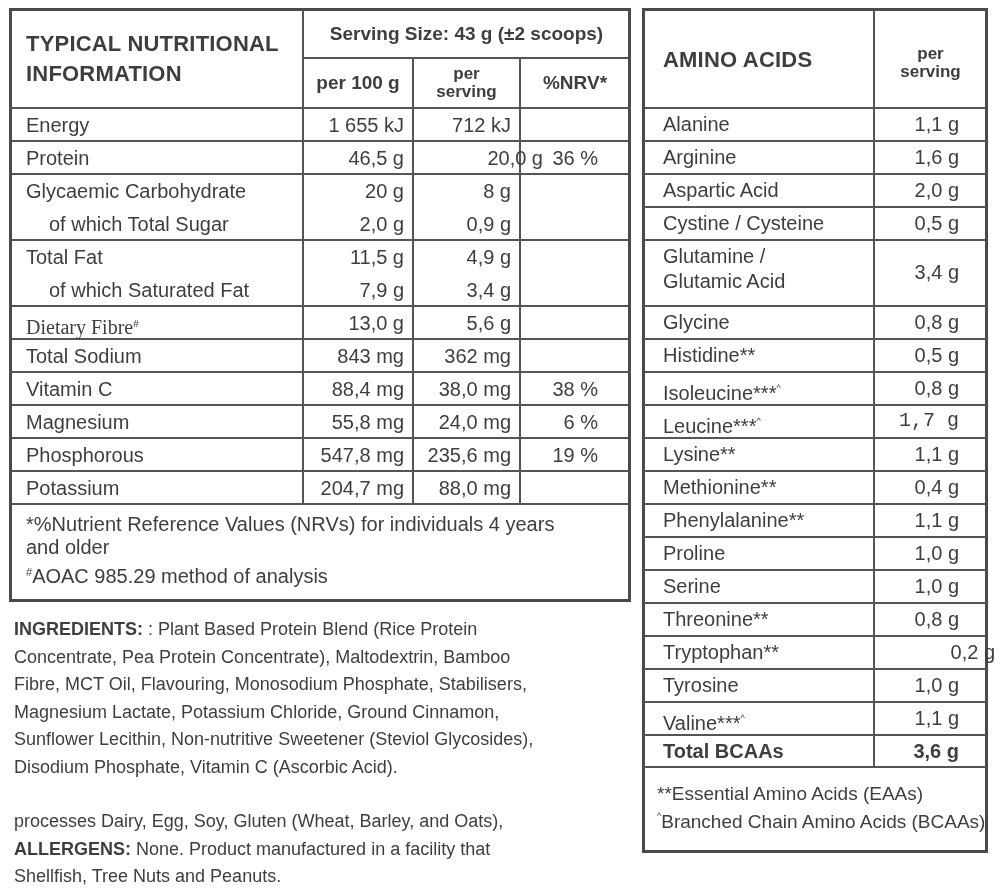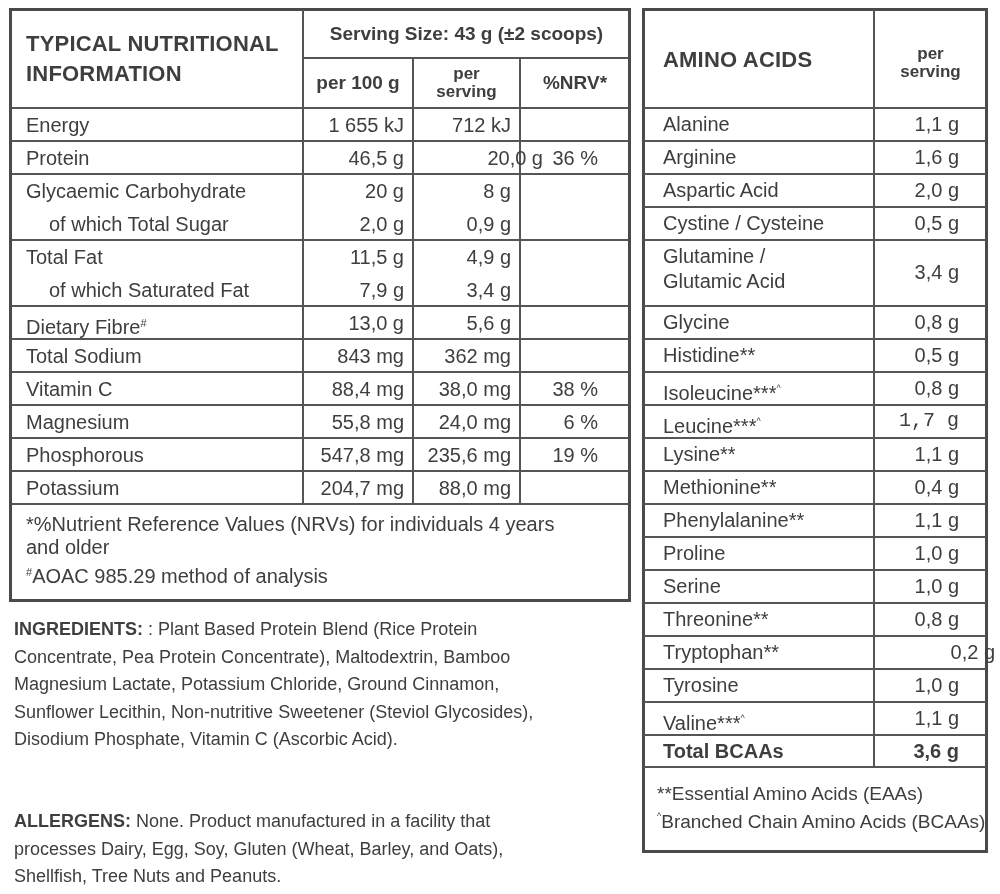--- a/index.html
+++ b/index.html
@@ -68,21 +68,21 @@
 <div class="t r" style="left:414px;top:212px;width:97px;">0,9 g</div>
 
 <div class="t" style="left:26px;top:245px;">Total Fat</div>
 <div class="t r" style="left:304px;top:245px;width:100px;">11,5 g</div>
 <div class="t r" style="left:414px;top:245px;width:97px;">4,9 g</div>
 
 <div class="t" style="left:49px;top:278px;">of which Saturated Fat</div>
 <div class="t r" style="left:304px;top:278px;width:100px;">7,9 g</div>
 <div class="t r" style="left:414px;top:278px;width:97px;">3,4 g</div>
 
-<div class="t" style="left:26px;top:311px;"><span>Dietary Fibre</span><sup>#</sup></div>
+<div class="t" style="left:26px;top:311px;font-family:Liberation Serif, serif;"><span>Dietary Fibre</span><sup>#</sup></div>
 <div class="t r" style="left:304px;top:311px;width:100px;">13,0 g</div>
 <div class="t r" style="left:414px;top:311px;width:97px;">5,6 g</div>
 
 <div class="t" style="left:26px;top:344px;">Total Sodium</div>
 <div class="t r" style="left:304px;top:344px;width:100px;">843 mg</div>
 <div class="t r" style="left:414px;top:344px;width:97px;">362 mg</div>
 
 <div class="t" style="left:26px;top:377px;">Vitamin C</div>
 <div class="t r" style="left:304px;top:377px;width:100px;">88,4 mg</div>
 <div class="t r" style="left:414px;top:377px;width:97px;">38,0 mg</div>
@@ -174,22 +174,23 @@
     <div class="t r b" style="left:875px;top:739px;width:84px;">3,6 g</div>
   </div>
 
 <div class="hline" style="left:644px;top:766px;width:342px;"></div>
 <div class="t" style="left:657px;top:782px;font-size:19px;">**Essential Amino Acids (EAAs)</div>
 <div class="t" style="left:657px;top:804px;font-size:19px;"><sup style="font-size:9px;vertical-align:9px;">^</sup><span>Branched Chain Amino Acids (BCAAs)</span></div>
 
 <div class="para" style="left:14px;top:616px;width:620px;">
   <div><b>INGREDIENTS:</b> <span>: Plant Based Protein Blend (Rice Protein</span></div>
   <div>Concentrate, Pea Protein Concentrate), Maltodextrin, Bamboo</div>
+  <div>Fibre, MCT Oil, Flavouring, Monosodium Phosphate, Stabilisers,</div>
   <div>Magnesium Lactate, Potassium Chloride, Ground Cinnamon,</div>
   <div>Sunflower Lecithin, Non-nutritive Sweetener (Steviol Glycosides),</div>
   <div>Disodium Phosphate, Vitamin C (Ascorbic Acid).</div>
 </div>
 
 <div class="para" style="left:14px;top:808px;width:620px;">
+  <div>processes Dairy, Egg, Soy, Gluten (Wheat, Barley, and Oats),</div>
   <div><b>ALLERGENS:</b><span> None. Product manufactured in a facility that</span></div>
-  <div>processes Dairy, Egg, Soy, Gluten (Wheat, Barley, and Oats),</div>
   <div>Shellfish, Tree Nuts and Peanuts.</div>
 </div>
 
 </body></html>

